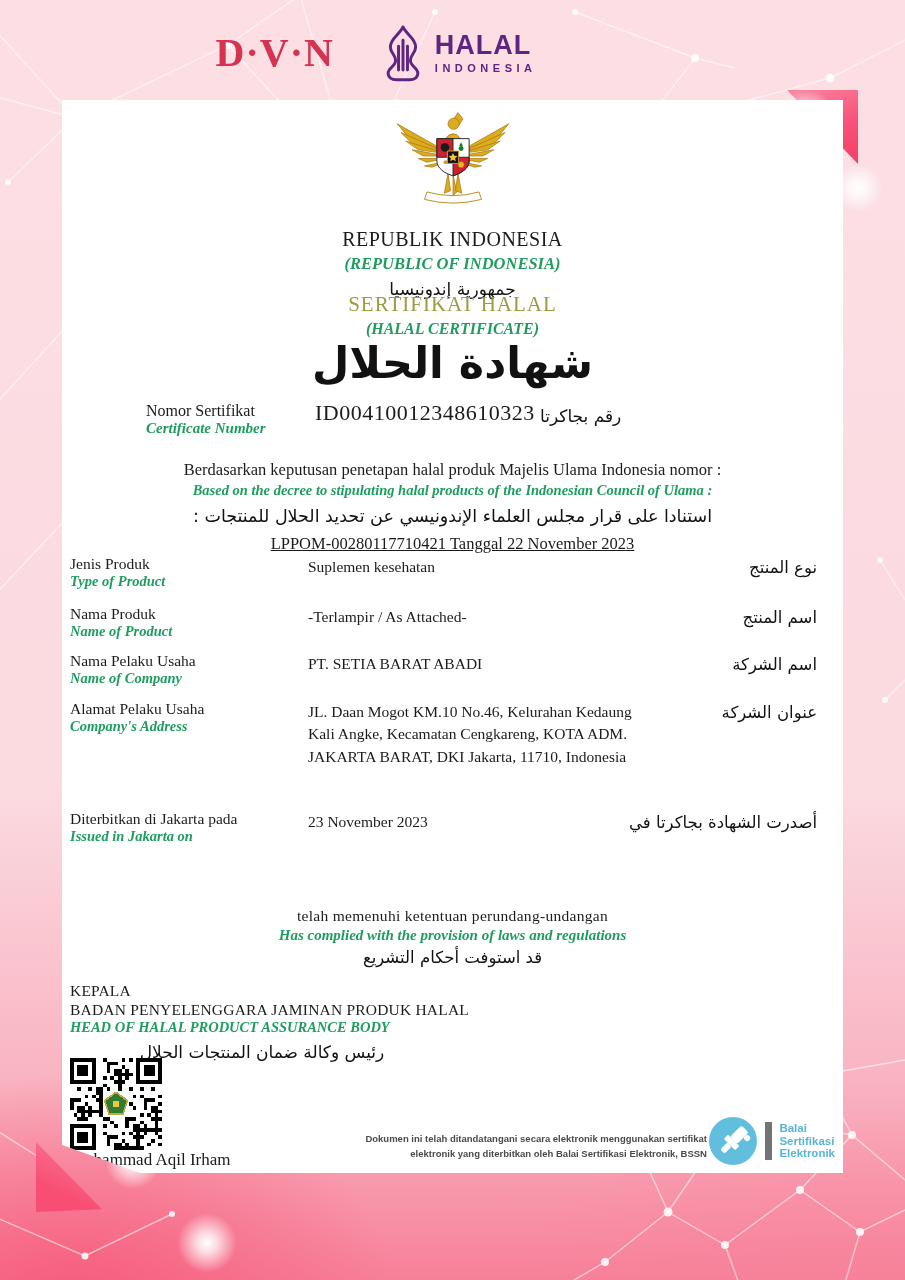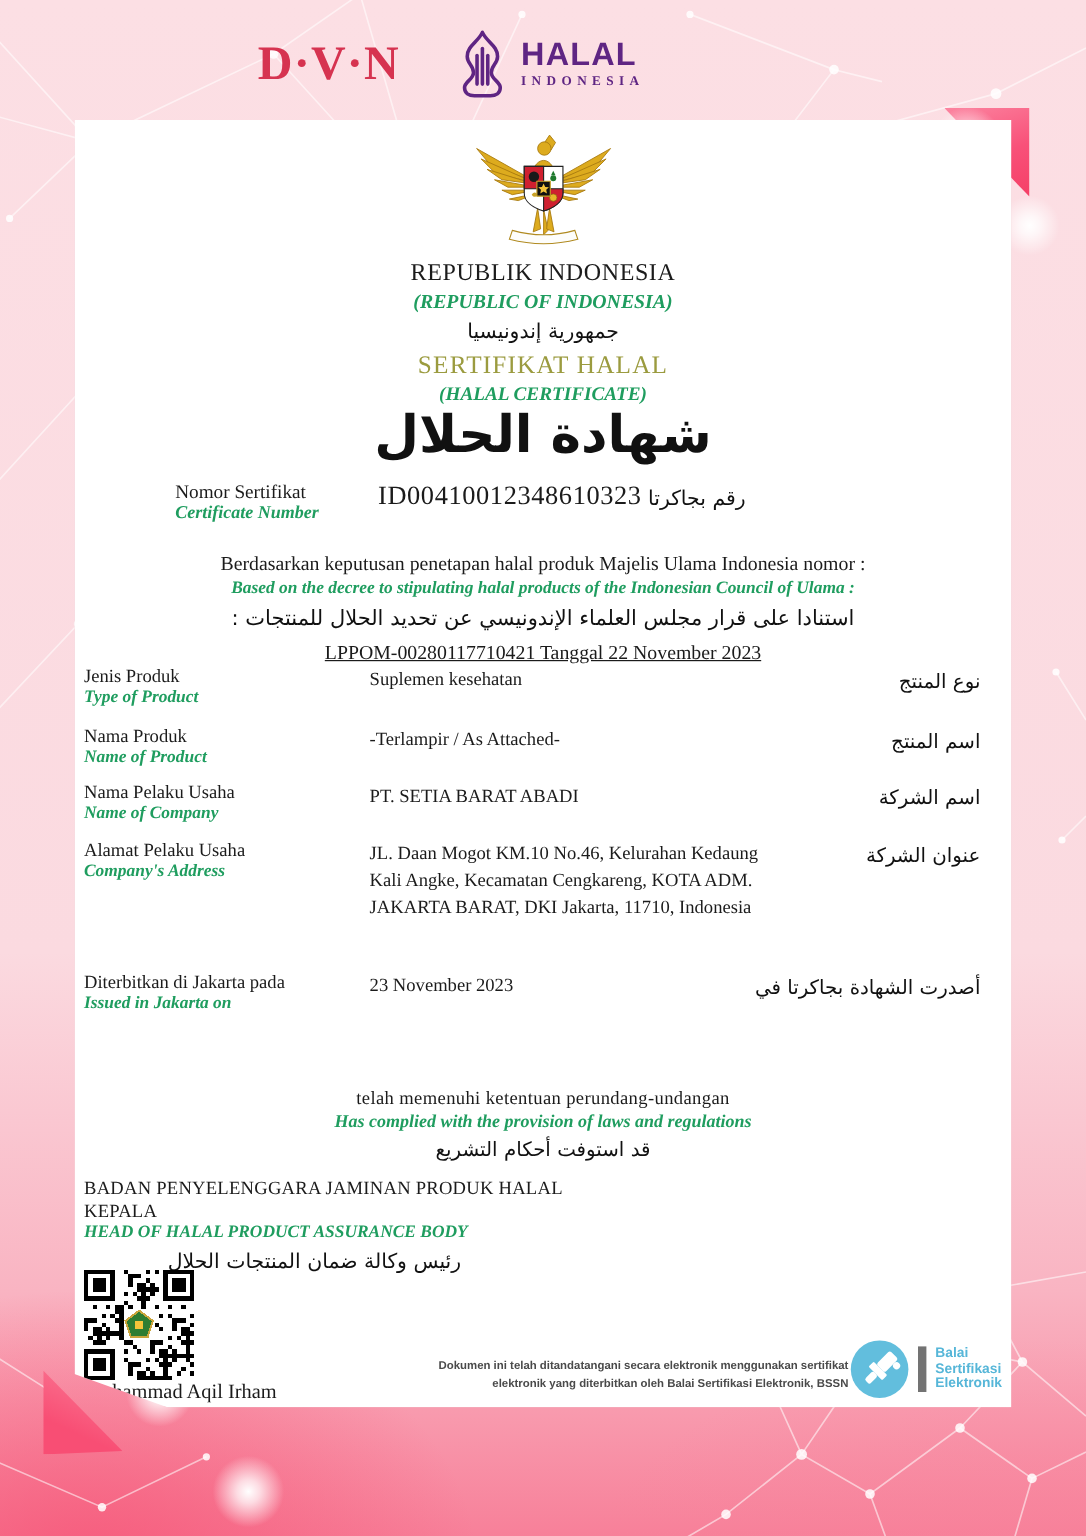--- a/index.html
+++ b/index.html
@@ -29,33 +29,33 @@
   .fold-bl{left:36px;top:1142px;width:66px;height:70px;
     clip-path:polygon(0 0,100% 96%,0 100%);
     background:linear-gradient(205deg,#fb7e99 0%,#f84e74 70%);}
 
   
   .logos{position:absolute;left:0;top:24px;width:752px;display:flex;justify-content:center;align-items:center;gap:46px;}
   .dvn{font-family:"Liberation Serif",serif;font-size:40px;font-weight:600;color:#d63350;letter-spacing:1px;line-height:1;}
   .halal-logo{display:flex;align-items:center;gap:9px;}
   .halal-words{display:flex;flex-direction:column;line-height:1;}
   .halal-w1{font-family:"Liberation Sans",sans-serif;font-weight:bold;font-size:27px;color:#5f2583;letter-spacing:1px;}
-  .halal-w2{font-family:Liberation Serif, serif;font-weight:bold;font-size:11px;color:#5f2583;letter-spacing:4.5px;margin-top:4px;}
+  .halal-w2{font-family:Liberation Sans, sans-serif;font-weight:bold;font-size:11px;color:#5f2583;letter-spacing:4.5px;margin-top:4px;}
 
   
   .card{position:absolute;left:62px;top:100px;width:781px;height:1073px;background:#fff;
     box-shadow:0 8px 22px rgba(190,60,95,.28);
     clip-path:polygon(0 0,100% 0,100% 100%,78px 100%,0 calc(100% - 28px));}
 
   .center{text-align:center;width:100%;}
   .id-text{color:#1b1b1b;}
   .en-text{color:#1f9d5f;font-style:italic;font-weight:bold;}
   .ar{font-family:"DejaVu Sans",sans-serif;color:#111;direction:rtl;}
 
-  .c-country{top:116px;}
+  .c-country{top:128px;}
   .c-country .l1{font-size:20px;letter-spacing:.5px;}
   .c-country .l2{font-size:16.5px;margin-top:3px;}
   .c-country .l3{font-size:17px;margin-top:5px;}
   .c-title{top:192px;}
   .c-title .l1{font-size:21px;color:#9b9b3f;letter-spacing:1px;}
   .c-title .l2{font-size:16px;margin-top:3px;}
   .c-arabic-title{top:238px;font-size:43px;font-weight:bold;}
 
   .number-row{top:300px;width:100%;height:46px;}
   .number-row .lbl{position:absolute;left:84px;top:2px;font-size:16px;}
@@ -283,22 +283,22 @@
     <div class="arb ar" dir="rtl">أصدرت الشهادة بجاكرتا في</div>
   </div>
 
   <div class="abs center compliance">
     <div class="id-text l1">telah memenuhi ketentuan perundang-undangan</div>
     <div class="en-text l2">Has complied with the provision of laws and regulations</div>
     <div class="ar l3" dir="rtl">قد استوفت أحكام التشريع</div>
   </div>
 
   <div class="kepala">
+    <div class="id-text l1">KEPALA</div>
     <div class="id-text l2">BADAN PENYELENGGARA JAMINAN PRODUK HALAL</div>
-    <div class="id-text l1">KEPALA</div>
     <div class="en-text l3">HEAD OF HALAL PRODUCT ASSURANCE BODY</div>
     <div class="ar l4" dir="rtl">رئيس وكالة ضمان المنتجات الحلال</div>
   </div>
 
   <div class="qr-wrap">
       <svg id="qr" width="92" height="92" viewBox="0 0 25 25" shape-rendering="crispEdges">
         <rect width="25" height="25" fill="#fff"></rect>
         <rect x="9" y="0" width="1" height="1" fill="#000"></rect>
         <rect x="14" y="0" width="1" height="1" fill="#000"></rect>
         <rect x="16" y="0" width="1" height="1" fill="#000"></rect>

